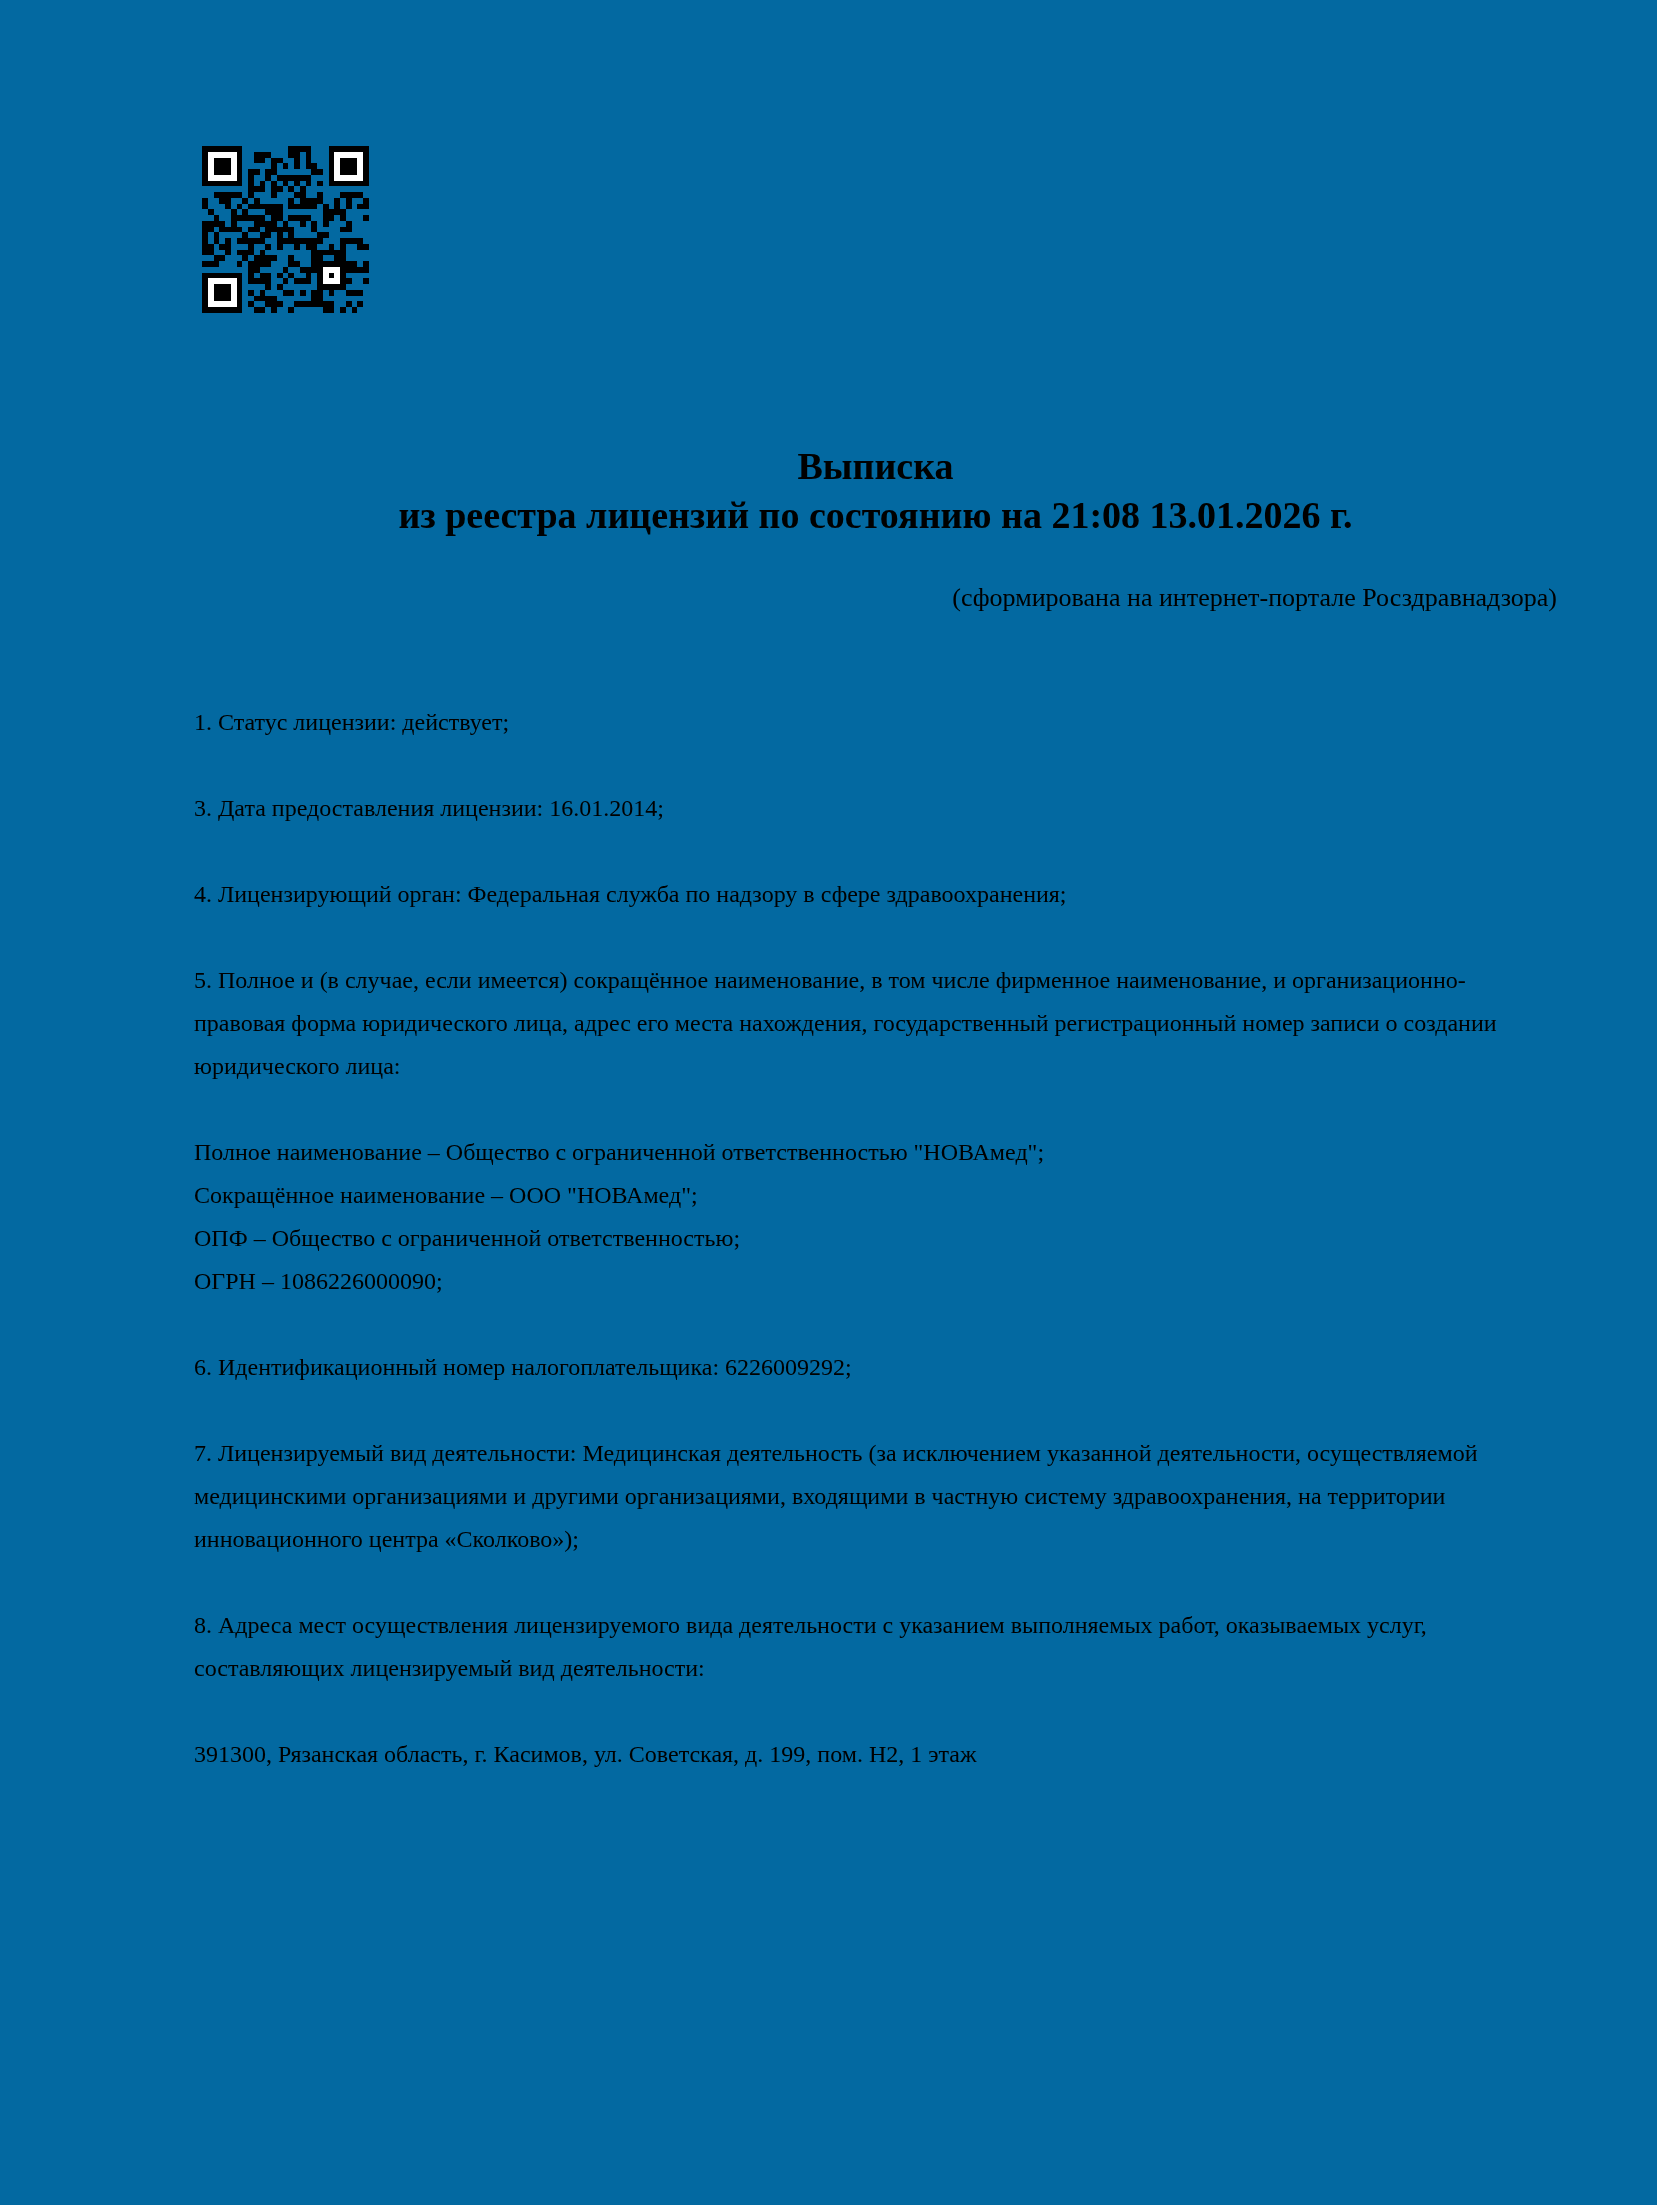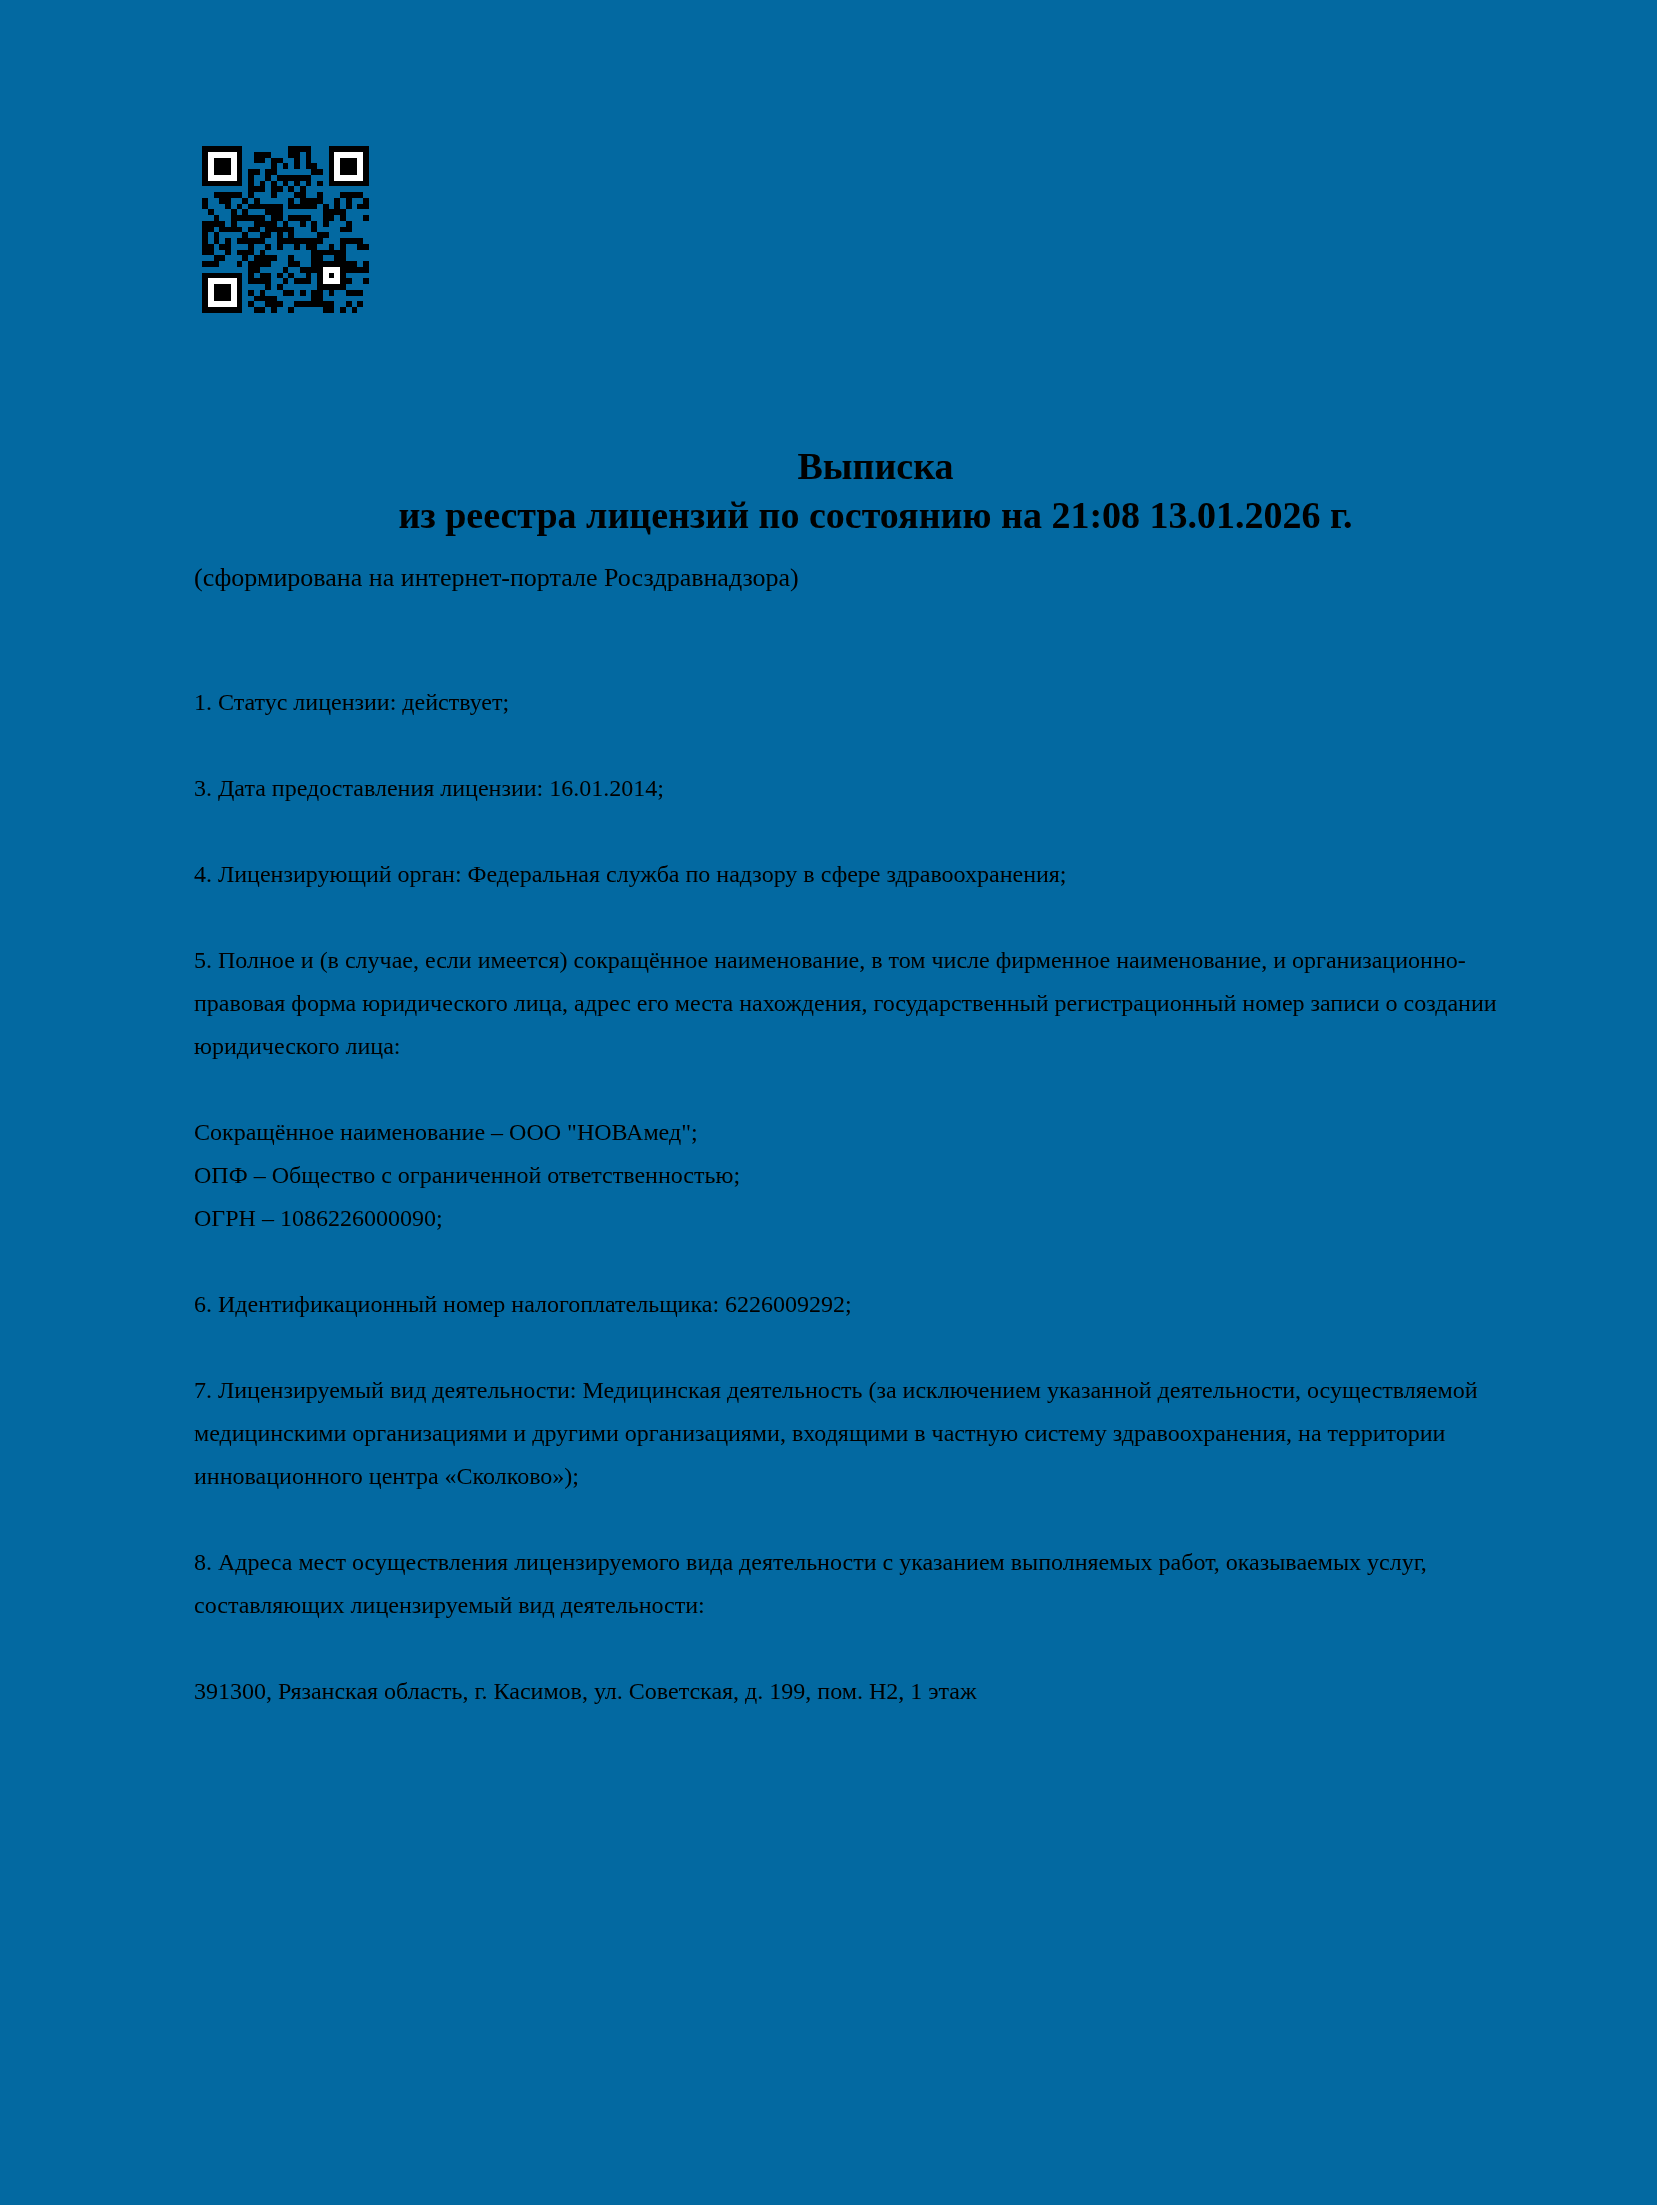--- a/index.html
+++ b/index.html
@@ -27,23 +27,24 @@
     width: 1363px;
   }
   .title {
     text-align: center;
     font-weight: 700;
     font-size: 38px;
     line-height: 49px;
   }
   .t-line { display: block; }
   .note {
+    text-align: right;
     font-size: 26px;
     line-height: 32px;
-    margin-top: 22px;
+    margin-top: 42px;
   }
   .body {
     margin-top: 87px;
     font-size: 24px;
     line-height: 43px;
   }
   .body p { margin: 0 0 43px 0; }
   .line { display: block; }
 </style>
 </head>
@@ -384,20 +385,21 @@
     </div>
 
     <div class="note">(сформирована на интернет-портале Росздравнадзора)</div>
 
     <div class="body">
       <p>1. Статус лицензии: действует;</p>
       <p>3. Дата предоставления лицензии: 16.01.2014;</p>
       <p>4. Лицензирующий орган: Федеральная служба по надзору в сфере здравоохранения;</p>
       <p>5. Полное и (в случае, если имеется) сокращённое наименование, в том числе фирменное наименование, и организационно-правовая форма юридического лица, адрес его места нахождения, государственный регистрационный номер записи о создании юридического лица:</p>
       <p>
+        <span class="line">Полное наименование – Общество с ограниченной ответственностью "НОВАмед";</span>
         <span class="line">Сокращённое наименование – ООО "НОВАмед";</span>
         <span class="line">ОПФ – Общество с ограниченной ответственностью;</span>
         <span class="line">ОГРН – 1086226000090;</span>
       </p>
       <p>6. Идентификационный номер налогоплательщика: 6226009292;</p>
       <p>7. Лицензируемый вид деятельности: Медицинская деятельность (за исключением указанной деятельности, осуществляемой медицинскими организациями и другими организациями, входящими в частную систему здравоохранения, на территории инновационного центра «Сколково»);</p>
       <p>8. Адреса мест осуществления лицензируемого вида деятельности с указанием выполняемых работ, оказываемых услуг, составляющих лицензируемый вид деятельности:</p>
       <p>
         <span class="line">391300, Рязанская область, г. Касимов, ул. Советская, д. 199, пом. Н2, 1 этаж</span>
       </p>

